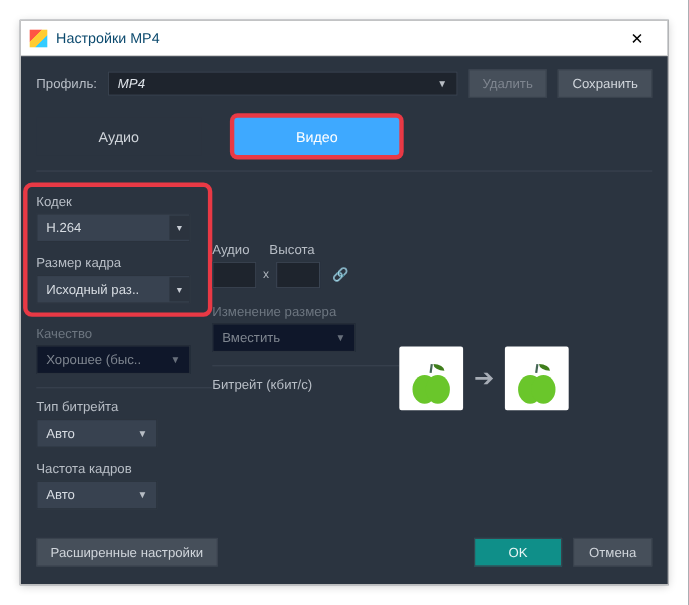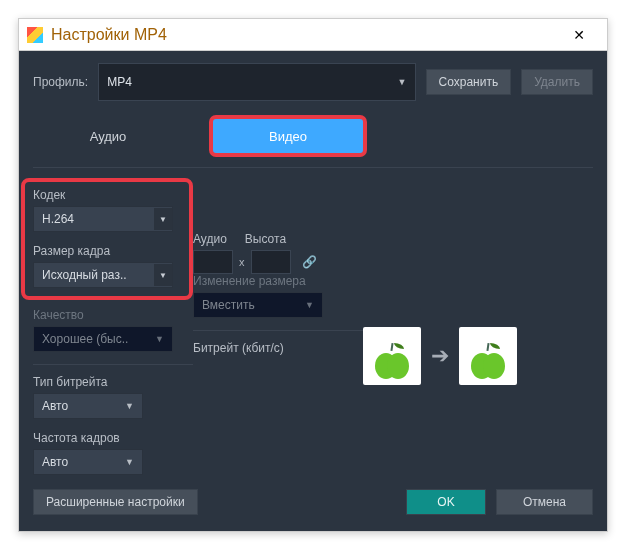--- a/index.html
+++ b/index.html
@@ -13,28 +13,28 @@
   }
   .titlebar {
     height: 32px; background: #fff;
     display: flex; align-items: center; padding: 0 8px;
     border-bottom: 1px solid #d0d0d0;
   }
   .app-icon {
     width: 16px; height: 16px; margin-right: 8px;
     background: linear-gradient(135deg,#f54 0 33%,#fc3 33% 66%,#3cf 66% 100%);
   }
-  .titlebar-title { font-size: 16px; color: #a16207; flex: 1; }
+  .titlebar-title { font-size: 13px; color: #0c4a6e; flex: 1; }
   .close-x { width: 40px; text-align: center; font-size: 14px; cursor: default; }
   .body { padding: 12px 14px; color: #cfd4da; font-size: 12px; }
   .row { display: flex; align-items: center; gap: 10px; }
   .profile-label { color: #b8bec6; }
   .profile-select {
-    flex: 1; height: 38px; background: #1e242d; border: 1px solid #3a4452;
-    color: #dfe4ea; padding: 0 8px; display: flex; align-items: center; justify-content: space-between;
+    flex: 1; height: 22px; background: #1e242d; border: 1px solid #3a4452;
+    color: #dfe4ea; padding: 0 8px; display: flex; align-items: center; justify-content: space-between; font-style: italic;
   }
   .btn {
     height: 26px; padding: 0 12px; background: #464f5a; color: #d0d5db;
     display: inline-flex; align-items: center; justify-content: center;
     font-size: 12px; border: 1px solid #39424d; cursor: default;
   }
   .btn-dim { color: #7e858f; }
   .tabs { display: flex; margin-top: 18px; gap: 30px; }
   .tab {
     width: 150px; height: 34px; display: flex; align-items: center; justify-content: center;
@@ -81,21 +81,21 @@
   .apple::after { right:0; }
   .stem { position:absolute; top:-6px; left:50%; width:2px; height:8px; background:#465; transform: translateX(-50%) rotate(8deg);}
   .leaf { position:absolute; top:-6px; left:55%; width:10px; height:6px; background:#3f7e1b; border-radius: 0 100% 0 100%;}
   .arrow { color:#a7adb6; font-size: 22px;}
   .sep-line { height:1px; background:#3a4350; margin:6px 0 10px 0; }
   .footer {
     position: absolute; left: 0; right: 0; bottom: 4px;
     padding: 12px 14px; display: flex; align-items: center;
   }
   .btn-ok { background: #0f8f89; color: #e8f5f4; width: 80px; justify-content:center;}
-  .btn-cancel { width: 97px; justify-content:center;}
+  .btn-cancel { width: 72px; justify-content:center;}
   .spacer { flex:1; }
   .caret { font-size: 9px; opacity:.8;}
   .caret-big { font-size: 8px; opacity:.9; background:#2a323d; width:18px; height:22px; display:flex;align-items:center;justify-content:center;margin:-8px;}
 </style>
 </head>
 <body>
 
 <div class="window">
   <div class="titlebar">
     <div class="app-icon"></div>
@@ -103,22 +103,22 @@
     <div class="close-x">✕</div>
   </div>
 
   <div class="body">
     <div class="row">
       <span class="profile-label">Профиль:</span>
       <div class="profile-select">
         <span>MP4</span>
         <span class="caret">▼</span>
       </div>
+      <div class="btn btn-dim">Удалить</div>
       <div class="btn">Сохранить</div>
-      <div class="btn btn-dim">Удалить</div>
     </div>
 
     <div class="tabs">
       <div class="tab">Аудио</div>
       <div class="tab tab-active">Видео</div>
     </div>
     <div class="hr"></div>
 
     <div class="grid">
       <div class="col-left">
@@ -171,21 +171,21 @@
           <span>Аудио</span>
           <span>Высота</span>
         </div>
         <div class="wh-inputs">
           <div class="wh-input"></div>
           <span class="x-sep">x</span>
           <div class="wh-input"></div>
           <span class="link-icon">🔗</span>
         </div>
 
-        <div class="field" style="margin-top:0">
+        <div class="field" style="margin-top:14px">
           <div class="field-label field-label-dim">Изменение размера</div>
           <div class="select select-dark select-dim" style="width:130px">
             <span>Вместить</span>
             <span class="caret">▼</span>
           </div>
         </div>
 
         <div class="sep-line"></div>
 
         <div class="field">

